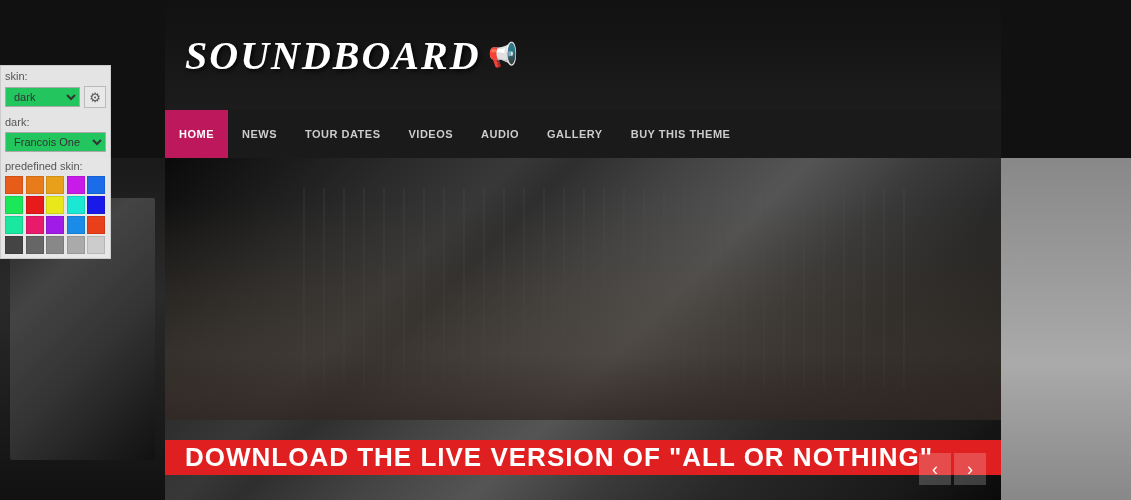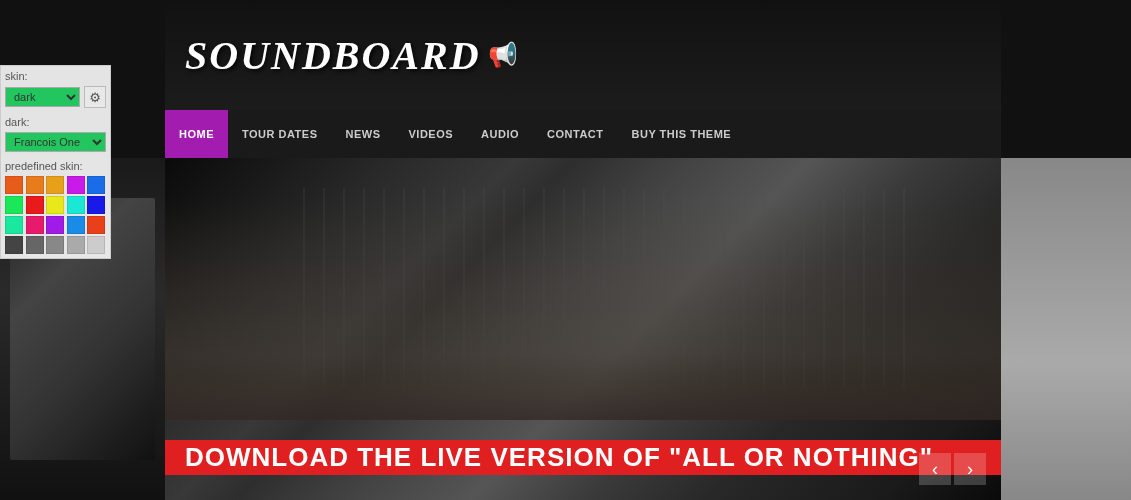--- a/index.html
+++ b/index.html
@@ -69,21 +69,21 @@
       font-weight: 700;
       color: #ccc;
       text-transform: uppercase;
       cursor: pointer;
       letter-spacing: 0.5px;
       white-space: nowrap;
       transition: background 0.2s;
     }
 
     .nav-item.active {
-      background: #a21caf;
+      background: #be185d;
       color: #fff;
     }
 
     
     .main-content {
       position: absolute;
       top: 158px; left: 165px; right: 130px;
       bottom: 0;
       z-index: 2;
       overflow: hidden;
@@ -313,25 +313,25 @@
 <div class="header-bg-left"></div>
 <div class="header-bg-right"></div>
 
 <div class="header">
   <span class="logo-text">SOUNDBOARD</span>
   <span class="logo-icon">📢</span>
 </div>
 
 <nav class="navbar">
   <div class="nav-item active">HOME</div>
+  <div class="nav-item">NEWS</div>
   <div class="nav-item">TOUR DATES</div>
-  <div class="nav-item">NEWS</div>
   <div class="nav-item">VIDEOS</div>
   <div class="nav-item">AUDIO</div>
-  <div class="nav-item">CONTACT</div>
+  <div class="nav-item">GALLERY</div>
   <div class="nav-item">BUY THIS THEME</div>
 </nav>
 
 <div class="side-concert-left"></div>
 
 <div class="side-concert-right"></div>
 
 <div class="main-content">
   <div class="hero-image">
     <div class="mixing-board"></div>

